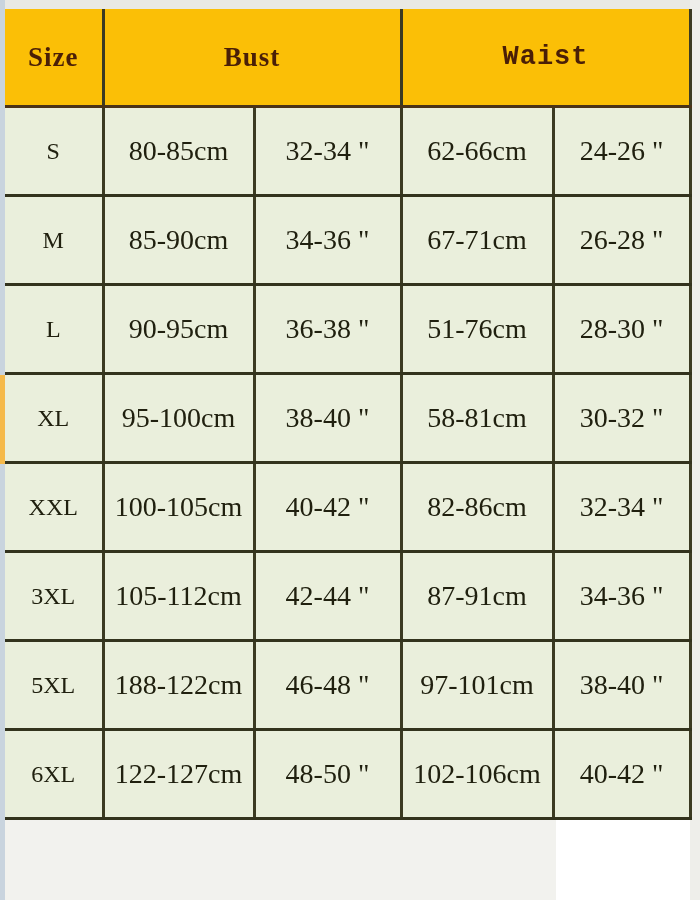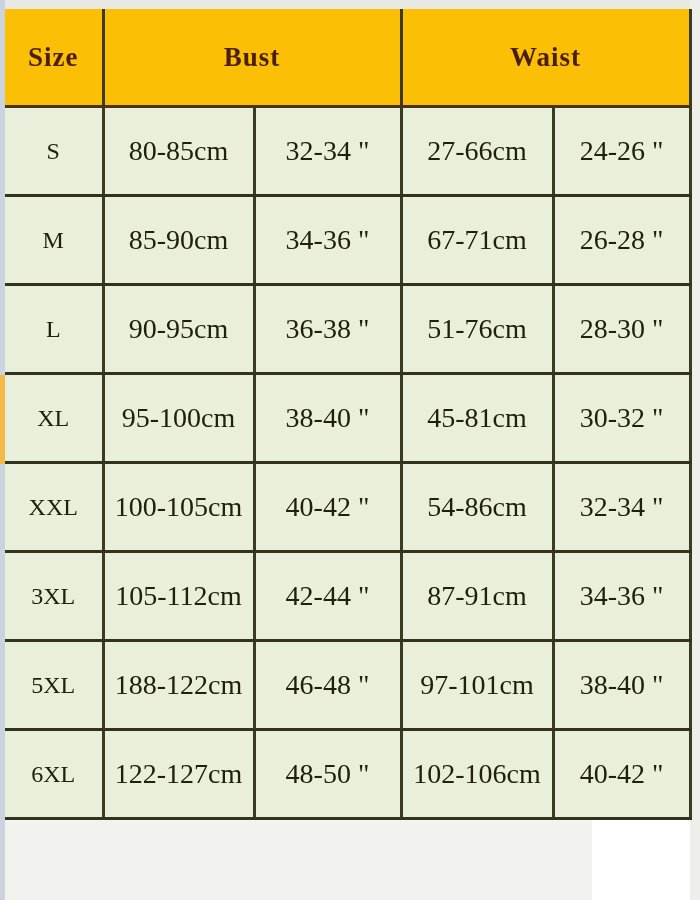--- a/index.html
+++ b/index.html
@@ -12,21 +12,20 @@
     height: 900px;
     overflow: hidden;
     font-family: "Liberation Serif", "DejaVu Serif", serif;
   }
 
   #page {
     position: relative;
     width: 556px;
     height: 900px;
     background: #f2f2ee;
-    padding-left: 36px;
   }
 
   
   .gutter-top {
     position: absolute;
     top: 0; left: 0;
     width: 700px; height: 9px;
     background: #e9e9e4;
   }
   .gutter-left {
@@ -69,20 +68,21 @@
     letter-spacing: 1px;
     font-family: "Liberation Serif", "DejaVu Serif", serif;
     border-right: 3px solid #3b3a22;
     border-bottom: 3px solid #4a3318;
   }
   .size-table thead th.col-size {
     border-right: 3px solid #3b3a22;
   }
   .size-table thead th.last {
     border-right: 3px solid #3b3a22;
+    font-family: Liberation Mono, monospace;
   }
 
   
   .size-table tbody td {
     height: 86px;
     background: #eaefdc;
     color: #20200f;
     font-size: 28px;
     font-family: "Liberation Serif", "DejaVu Serif", serif;
     border-right: 3px solid #3b3a22;
@@ -138,49 +138,49 @@
         <th class="col-size">Size</th>
         <th colspan="2">Bust</th>
         <th colspan="2" class="last">Waist</th>
       </tr>
     </thead>
     <tbody id="table-body">
         <tr>
           <td class="col-size">S</td>
           <td>80-85cm</td>
           <td>32-34 "</td>
-          <td>27-66cm</td>
+          <td>62-66cm</td>
           <td>24-26 "</td>
         </tr>
         <tr>
           <td class="col-size">M</td>
           <td>85-90cm</td>
           <td>34-36 "</td>
           <td>67-71cm</td>
           <td>26-28 "</td>
         </tr>
         <tr>
           <td class="col-size">L</td>
           <td>90-95cm</td>
           <td>36-38 "</td>
           <td>51-76cm</td>
           <td>28-30 "</td>
         </tr>
         <tr class="highlight">
           <td class="col-size">XL</td>
           <td>95-100cm</td>
           <td>38-40 "</td>
-          <td>45-81cm</td>
+          <td>58-81cm</td>
           <td>30-32 "</td>
         </tr>
         <tr>
           <td class="col-size">XXL</td>
           <td>100-105cm</td>
           <td>40-42 "</td>
-          <td>54-86cm</td>
+          <td>82-86cm</td>
           <td>32-34 "</td>
         </tr>
         <tr>
           <td class="col-size">3XL</td>
           <td>105-112cm</td>
           <td>42-44 "</td>
           <td>87-91cm</td>
           <td>34-36 "</td>
         </tr>
         <tr>

